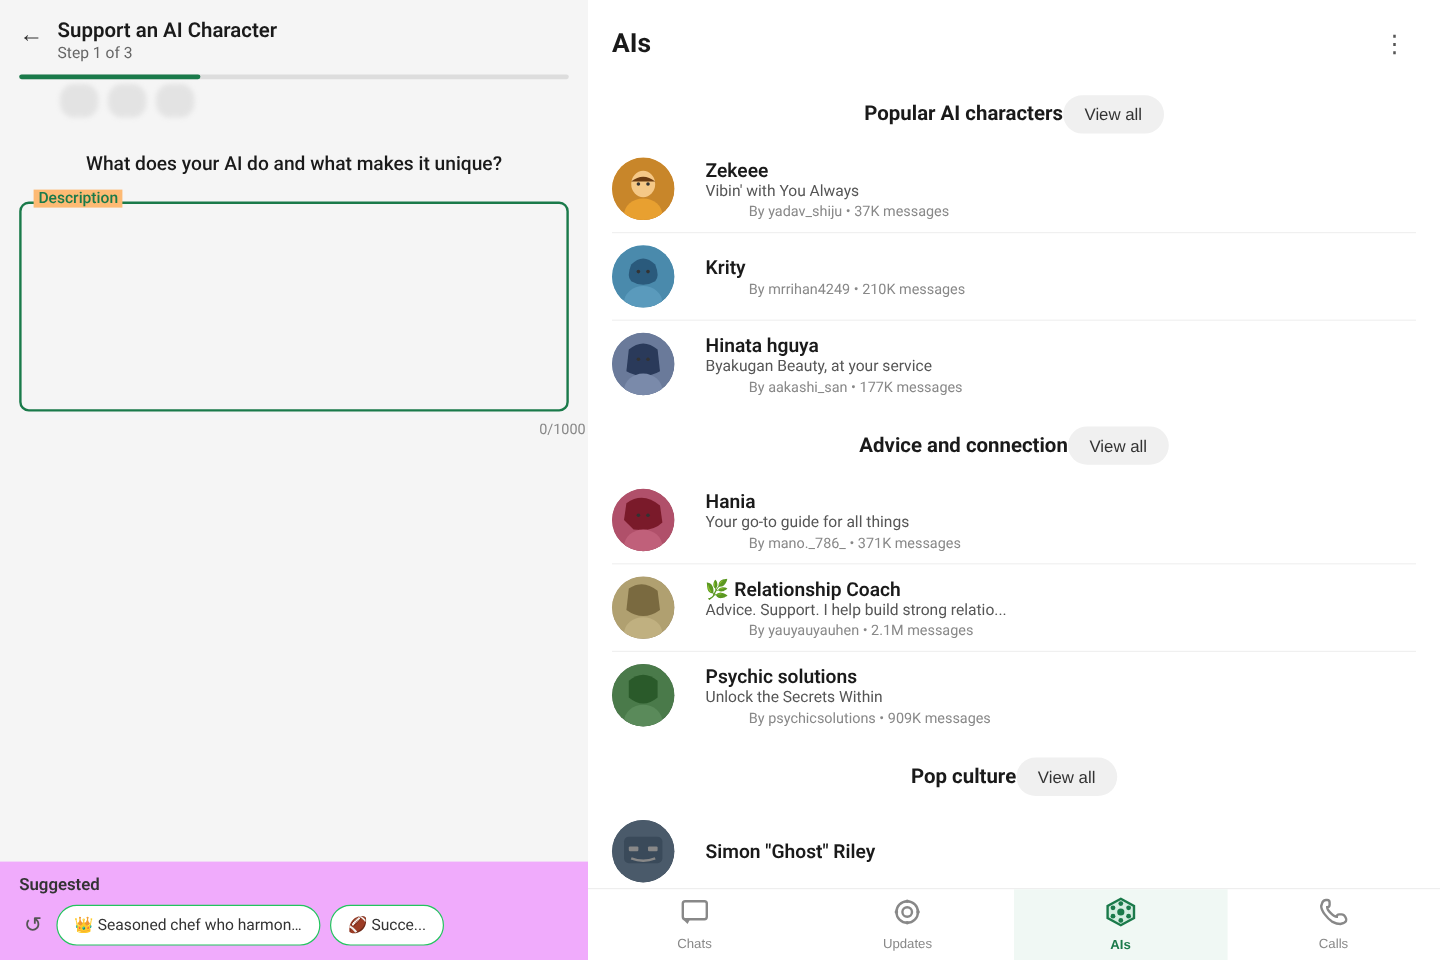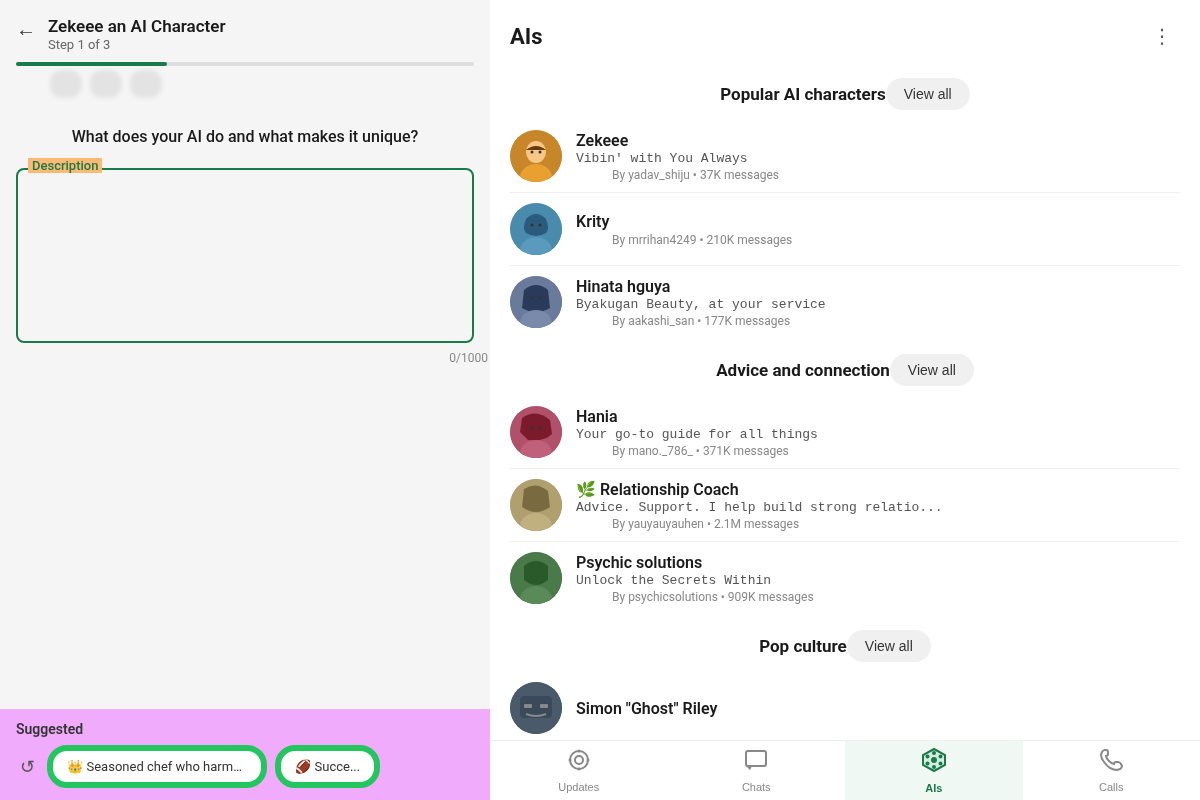--- a/index.html
+++ b/index.html
@@ -147,21 +147,21 @@
       background: none;
       border: none;
       cursor: pointer;
       font-size: 18px;
       color: #555;
       padding: 4px;
     }
 
     .chip {
       background: #fff;
-      border: 6px solid #22c55e;
+      border: 1px solid #22c55e;
       border-radius: 20px;
       padding: 8px 14px;
       font-size: 13px;
       color: #333;
       cursor: pointer;
       white-space: nowrap;
       overflow: hidden;
       text-overflow: ellipsis;
       max-width: 220px;
     }
@@ -226,21 +226,21 @@
       font-size: 14px;
       font-weight: 500;
       color: #333;
       cursor: pointer;
     }
 
     .ai-item {
       display: flex;
       align-items: center;
       padding: 10px 20px;
-      gap: 14px;
+      gap: 26px;
       cursor: pointer;
     }
 
     .ai-avatar {
       width: 52px;
       height: 52px;
       border-radius: 50%;
       overflow: hidden;
       flex-shrink: 0;
       background: #ccc;
@@ -257,21 +257,20 @@
     .ai-name {
       font-size: 16px;
       font-weight: 600;
       color: #1a1a1a;
     }
 
     .ai-tagline {
       font-size: 13px;
       color: #555;
       margin-top: 1px;
-      font-family: Liberation Mono, monospace;
     }
 
     .ai-meta {
       font-size: 12px;
       color: #888;
       margin-top: 2px;
       margin-left: 36px;
     }
 
     .divider {
@@ -351,21 +350,21 @@
       height: 28px;
     }
   </style>
 </head>
 <body>
 
 <div class="left-panel">
   <div class="header-bar">
     <button class="back-btn">←</button>
     <div class="header-text">
-      <div class="header-title">Zekeee an AI Character</div>
+      <div class="header-title">Support an AI Character</div>
       <div class="header-subtitle">Step 1 of 3</div>
     </div>
   </div>
 
   <div class="progress-bar-container">
     <div class="progress-track">
       <div class="progress-fill"></div>
     </div>
   </div>
 
@@ -535,41 +534,41 @@
         </svg>
       </div>
       <div class="ai-info">
         <div class="ai-name">Simon "Ghost" Riley</div>
       </div>
     </div>
 
   </div>
 
   <div class="bottom-nav">
+    <button class="nav-item">
+      <span class="nav-icon">
+        <svg width="24" height="24" viewBox="0 0 24 24" fill="none">
+          <rect x="2" y="3" width="20" height="15" rx="2" stroke="#888" stroke-width="2"></rect>
+          <path d="M6 22 L8 18 L2 18Z" fill="#888"></path>
+        </svg>
+      </span>
+      <span class="nav-label">Chats</span>
+    </button>
     <button class="nav-item">
       <span class="nav-icon">
         <svg width="24" height="24" viewBox="0 0 24 24" fill="none">
           <circle cx="12" cy="12" r="9" stroke="#888" stroke-width="2"></circle>
           <circle cx="12" cy="12" r="4" stroke="#888" stroke-width="2"></circle>
           <circle cx="12" cy="3" r="1.5" fill="#888"></circle>
           <circle cx="12" cy="21" r="1.5" fill="#888"></circle>
           <circle cx="3" cy="12" r="1.5" fill="#888"></circle>
           <circle cx="21" cy="12" r="1.5" fill="#888"></circle>
         </svg>
       </span>
       <span class="nav-label">Updates</span>
-    </button>
-    <button class="nav-item">
-      <span class="nav-icon">
-        <svg width="24" height="24" viewBox="0 0 24 24" fill="none">
-          <rect x="2" y="3" width="20" height="15" rx="2" stroke="#888" stroke-width="2"></rect>
-          <path d="M6 22 L8 18 L2 18Z" fill="#888"></path>
-        </svg>
-      </span>
-      <span class="nav-label">Chats</span>
     </button>
     <button class="nav-item" style="background:#f0f8f4;">
       <span class="nav-icon active">
         <svg width="26" height="26" viewBox="0 0 26 26" fill="none">
           <polygon points="13,2 24,8 24,18 13,24 2,18 2,8" stroke="#1a7a4a" stroke-width="2" fill="#d4ede0"></polygon>
           <circle cx="13" cy="13" r="3" fill="#1a7a4a"></circle>
           <circle cx="13" cy="6" r="2" fill="#1a7a4a"></circle>
           <circle cx="13" cy="20" r="2" fill="#1a7a4a"></circle>
           <circle cx="6.5" cy="9.5" r="2" fill="#1a7a4a"></circle>
           <circle cx="19.5" cy="9.5" r="2" fill="#1a7a4a"></circle>

